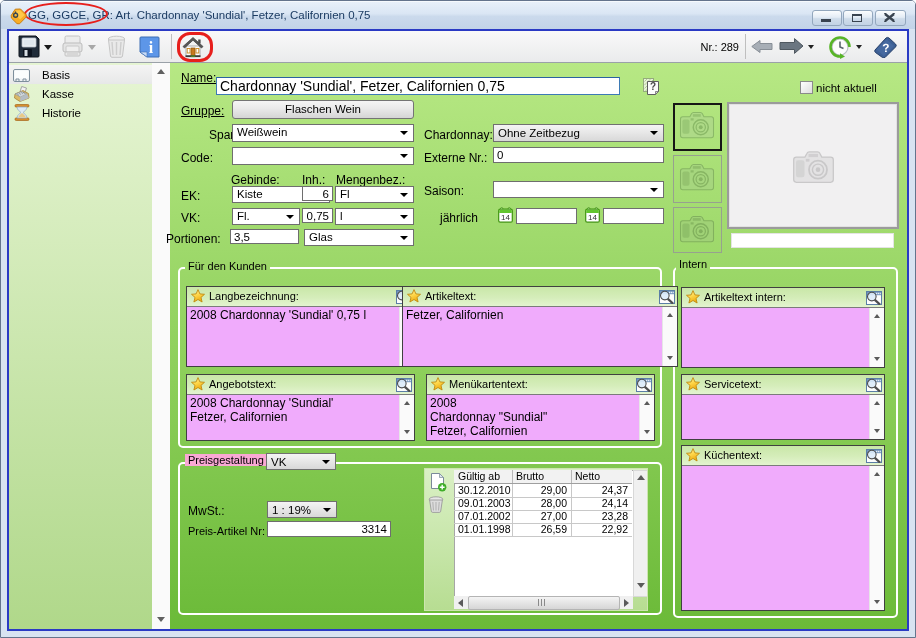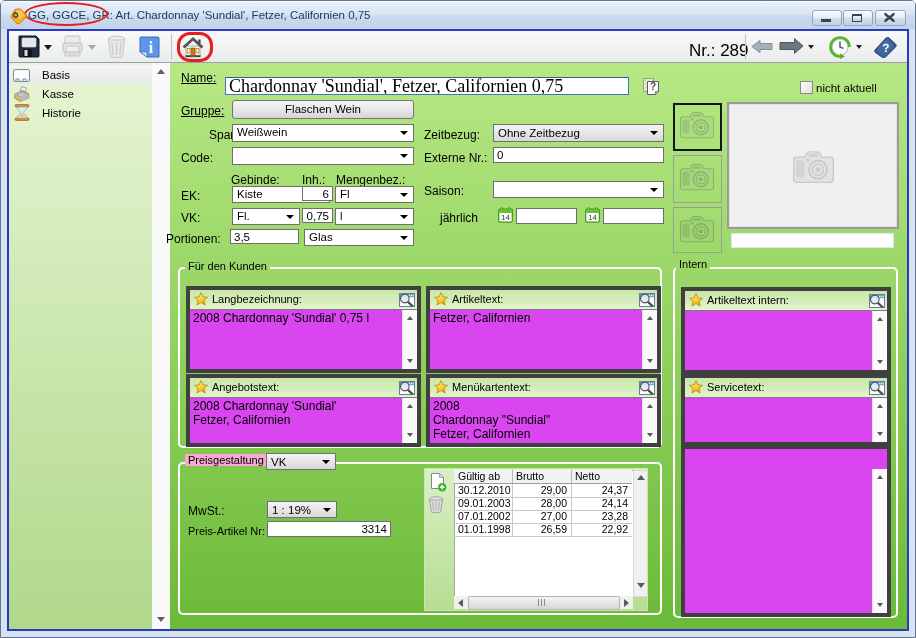--- a/index.html
+++ b/index.html
@@ -28,21 +28,21 @@
 .inp{background:#fff;border:1px solid #6e6e6e;font-size:11.5px;color:#000;line-height:15px;padding:0 3px;white-space:nowrap;overflow:hidden;}
 .combo{background:#fff;border:1px solid #6e6e6e;font-size:11.5px;color:#000;}
 .combo span{position:absolute;left:4px;top:1px;white-space:nowrap;}
 .carr{position:absolute;right:5px;top:6px;width:0;height:0;border-left:4.5px solid transparent;border-right:4.5px solid transparent;border-top:4.5px solid #000;}
 .gcombo{border:1px solid #707070;background:linear-gradient(#f4f4f4,#e8e8e8 45%,#d8d8d8);font-size:11.5px;}
 .gcombo span{position:absolute;left:4px;top:2px;white-space:nowrap;}
 .btn{border:1px solid #747474;border-radius:3px;background:linear-gradient(#f5f5f5,#e9e9e9 45%,#d5d5d5);font-size:11.5px;text-align:center;}
 .gbox{border:2px solid #fff;border-radius:5px;}
 .gtitle{position:absolute;font-size:11px;color:#000;padding:0 3px;white-space:nowrap;}
 
-.panel{border:4px solid #404040;background:#d946ef;}
+.panel{border:1px solid #404040;background:#f0abfc;}
 .phead{position:absolute;left:0;top:0;right:0;height:19px;background:linear-gradient(#c9e7a8,#d5edba 55%,#e3f4cf);border-bottom:1px solid #7b7b7b;}
 .phead .pt{position:absolute;left:22px;top:3px;font-size:11px;color:#000;white-space:nowrap;}
 .vsb{position:absolute;top:20px;right:0;bottom:0;width:14px;background:#fafafa;border-left:1px solid #e6e6e6;}
 .vsb .up{position:absolute;top:6px;left:3.5px;width:0;height:0;border-left:3.5px solid transparent;border-right:3.5px solid transparent;border-bottom:4px solid #5a5a5a;}
 .vsb .dn{position:absolute;bottom:6px;left:3.5px;width:0;height:0;border-left:3.5px solid transparent;border-right:3.5px solid transparent;border-top:4px solid #5a5a5a;}
 .ptext{position:absolute;left:3px;top:21px;right:16px;font-size:12px;color:#000;line-height:14px;}
 .star{position:absolute;left:4px;top:2px;}
 .mag{position:absolute;right:2px;top:2.5px;}
 
 .cell{position:absolute;font-size:10.5px;color:#000;white-space:nowrap;}
@@ -107,21 +107,21 @@
  <path d="M1 10.5 L11 1.5 L21 10.5 L19.5 12 L11 4.2 L2.5 12 Z" fill="#585858" stroke="#3c3c3c" stroke-width="0.7"></path>
  <rect x="16.2" y="3.5" width="2.4" height="4" fill="#4a4a4a"></rect>
  <rect x="9" y="12" width="4" height="8" fill="#c87a1e" stroke="#8a5210" stroke-width="0.7"></rect>
  <rect x="5.2" y="12.5" width="2.8" height="4.5" fill="#fff" stroke="#c8871e" stroke-width="0.9"></rect>
  <rect x="14" y="12.5" width="2.8" height="4.5" fill="#fff" stroke="#c8871e" stroke-width="0.9"></rect>
  <rect x="3.5" y="19.3" width="15" height="1.8" fill="#3a3a3a"></rect>
  <rect x="8.8" y="19.3" width="4.4" height="1.8" fill="#4f7d28"></rect>
 </svg>
 <div class="abs redellipse" style="left:177px;top:32px;width:30px;height:24px;border-width:3px;border-radius:13px;"></div>
 
-<div class="abs lbl" style="left:689px;top:41px;width:50px;text-align:right;font-size:17px;">Nr.: 289</div>
+<div class="abs lbl" style="left:689px;top:41px;width:50px;text-align:right;font-size:11px;">Nr.: 289</div>
 <div class="abs tsep" style="left:745px;"></div>
 <svg class="abs" style="left:751px;top:40px" width="22" height="13" viewBox="0 0 22 13">
  <path d="M9 0.5 L9 3.5 H21 V9.5 H9 L9 12.5 L0.8 6.5 Z" fill="#a7aeb6" stroke="#878e96" stroke-width="1"></path>
 </svg>
 <svg class="abs" style="left:779px;top:38px" width="25" height="16" viewBox="0 0 25 16">
  <path d="M15.5 0.6 L24 8 L15.5 15.4 L15.5 11.5 H1 V4.5 H15.5 Z" fill="#6b7681" stroke="#4f5860" stroke-width="1"></path>
 </svg>
 <div class="abs" style="left:808px;top:45px;width:0;height:0;border-left:3.5px solid transparent;border-right:3.5px solid transparent;border-top:4px solid #222;"></div>
 
 <svg class="abs" style="left:828px;top:35px" width="24" height="24" viewBox="0 0 24 24">
@@ -210,26 +210,26 @@
 <div class="abs lbl ul" style="left:181px;top:71px;">Name:</div>
 <div class="abs lbl ul" style="left:181px;top:104px;">Gruppe:</div>
 <div class="abs lbl" style="left:181px;top:128px;margin-left:28px;">Sparte:</div>
 <div class="abs lbl" style="left:181px;top:151px;">Code:</div>
 <div class="abs lbl" style="left:231px;top:173px;">Gebinde:</div>
 <div class="abs lbl" style="left:302px;top:173px;">Inh.:</div>
 <div class="abs lbl" style="left:336px;top:173px;">Mengenbez.:</div>
 <div class="abs lbl" style="left:181px;top:189px;">EK:</div>
 <div class="abs lbl" style="left:181px;top:211px;">VK:</div>
 <div class="abs lbl" style="left:166px;top:232px;">Portionen:</div>
-<div class="abs lbl" style="left:424px;top:128px;">Zeitbezug:</div>
+<div class="abs lbl" style="left:424px;top:128px;">Chardonnay:</div>
 <div class="abs lbl" style="left:424px;top:151px;">Externe Nr.:</div>
 <div class="abs lbl" style="left:424px;top:184px;">Saison:</div>
 <div class="abs lbl" style="left:440px;top:211px;">jährlich</div>
 
-<div class="abs inp" style="left:225px;top:77px;width:396px;height:16px;border-color:#3d7ab5;border-top-color:#2a62a0;font-size:18px;line-height:17px;font-family:Liberation Serif, serif;">Chardonnay 'Sundial', Fetzer, Californien 0,75</div>
+<div class="abs inp" style="left:216px;top:77px;width:396px;height:16px;border-color:#3d7ab5;border-top-color:#2a62a0;font-size:14px;line-height:17px;">Chardonnay 'Sundial', Fetzer, Californien 0,75</div>
 <svg class="abs" style="left:643px;top:78px" width="17" height="18" viewBox="0 0 17 18">
  <rect x="0.5" y="0.5" width="10" height="13" fill="#e7f2d8" stroke="#94ac7c"></rect>
  <path d="M1.5 3.5 L4 1 M1.5 7 L7.5 1 M1.5 10.5 L10 2 M2.5 13 L10.5 5 M6 13 L10.5 8.5" stroke="#b2cc96" stroke-width="1"></path>
  <path d="M4.5 3.5 H15.5 V13.5 L12.5 16.5 H4.5 Z" fill="#fcfcfc" stroke="#5e5e5e"></path>
  <path d="M15.5 13.5 L12.5 13.5 L12.5 16.5 Z" fill="#d8d8d8" stroke="#5e5e5e" stroke-width="0.7"></path>
  <text x="10" y="11.5" font-size="10" font-weight="bold" fill="#4a4a4a" text-anchor="middle">?</text>
 </svg>
 <div class="abs" style="left:800px;top:81px;width:11px;height:11px;border:1px solid #8a8a8a;background:linear-gradient(135deg,#fff,#ddd);"></div>
 <div class="abs lbl" style="left:816px;top:82px;font-size:11.5px;">nicht aktuell</div>
 
@@ -304,21 +304,21 @@
       <svg class="mag" width="16" height="14">
         <use href="#mag"></use>
       </svg>
     </div>
  <div class="ptext">2008 Chardonnay 'Sundial' 0,75 l</div>
  <div class="vsb">
       <i class="up"></i>
       <i class="dn"></i>
     </div>
 </div>
-<div class="abs panel" style="left:426px;top:286px;width:227px;height:79px;">
+<div class="abs panel" style="left:402px;top:286px;width:227px;height:79px;padding-left:47px;">
  <div class="phead">
       <svg class="star" width="14" height="14">
         <use href="#star"></use>
       </svg>
       <span class="pt">Artikeltext:</span>
       <svg class="mag" width="16" height="14">
         <use href="#mag"></use>
       </svg>
     </div>
  <div class="ptext">Fetzer, Californien</div>
@@ -383,20 +383,29 @@
       <svg class="mag" width="16" height="14">
         <use href="#mag"></use>
       </svg>
     </div>
  <div class="vsb">
       <i class="up"></i>
       <i class="dn"></i>
     </div>
 </div>
 <div class="abs panel" style="left:681px;top:445px;width:202px;height:164px;">
+ <div class="phead">
+      <svg class="star" width="14" height="14">
+        <use href="#star"></use>
+      </svg>
+      <span class="pt">Küchentext:</span>
+      <svg class="mag" width="16" height="14">
+        <use href="#mag"></use>
+      </svg>
+    </div>
  <div class="vsb">
       <i class="up"></i>
       <i class="dn"></i>
     </div>
 </div>
 
 <div class="abs lbl" style="left:188px;top:504px;">MwSt.:</div>
 <div class="abs gcombo" style="left:267px;top:501px;width:68px;height:15px;">
     <span>1 : 19%</span>
     <i class="carr"></i>

